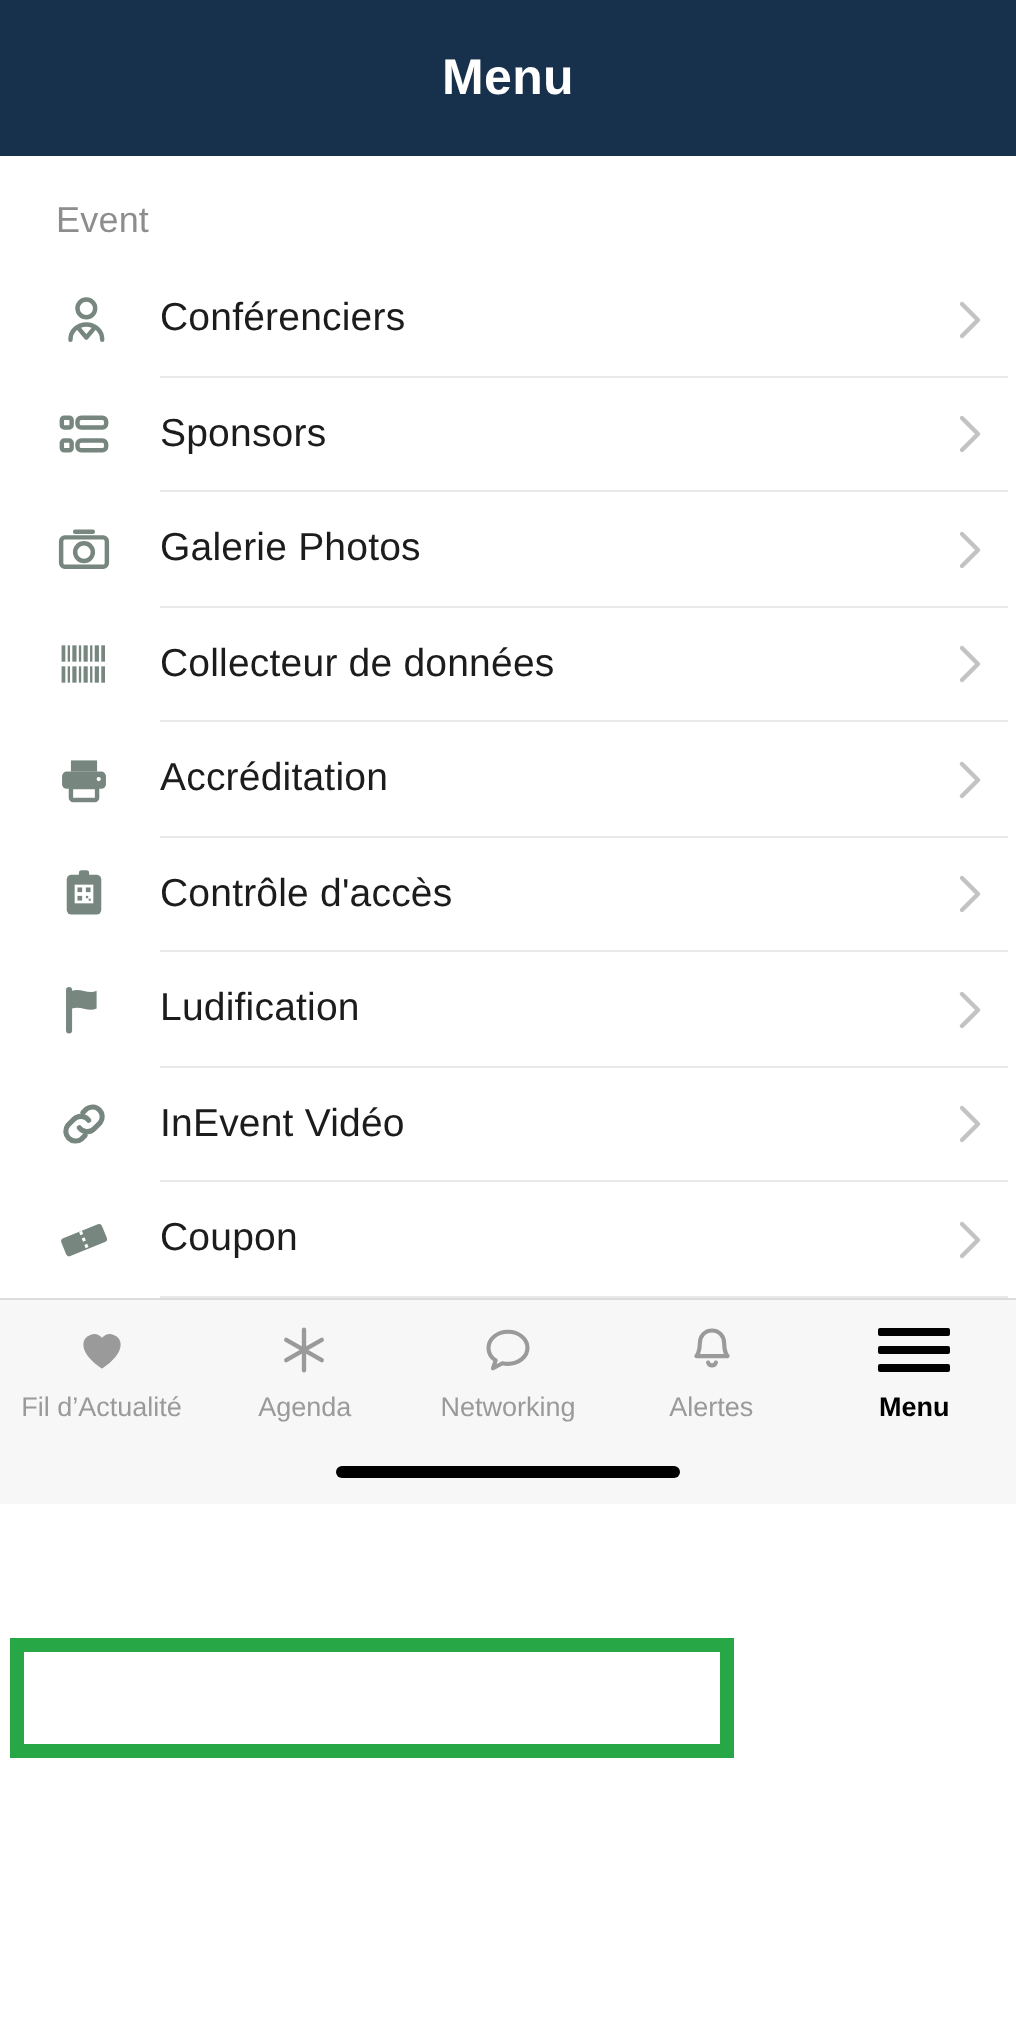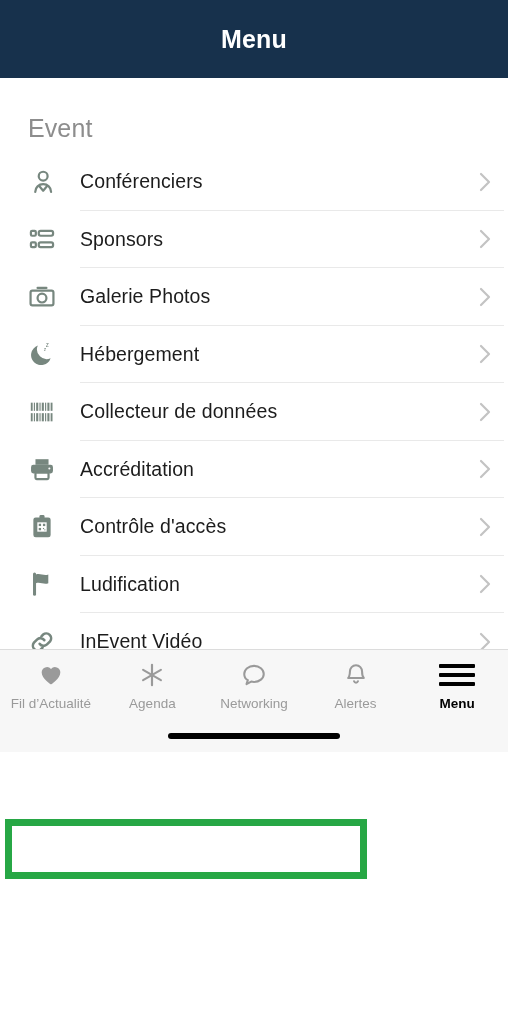--- a/index.html
+++ b/index.html
@@ -16,22 +16,22 @@
     height:78px; background:#17314c;
     display:flex; align-items:center; justify-content:center;
   }
   .header-title {
     color:#ffffff; font-size:25px; font-weight:bold;
     letter-spacing:.2px;
   }
 
   
   .section-label {
-    color:#8d8d8d; font-size:25px;
-    padding:36px 0 10px 28px; letter-spacing:.1px;
+    color:#8d8d8d; font-size:18px;
+    padding:22px 0 10px 28px; letter-spacing:.1px;
   }
 
   
   .menu-list { position:relative; }
   .menu-row {
     position:relative; height:57.5px;
     display:flex; align-items:center;
     background:#fff; cursor:pointer;
   }
   .row-icon {
@@ -136,36 +136,20 @@
       </div>
       <div class="menu-row">
         <div class="row-icon">
           <svg width="28" height="28" viewBox="0 0 24 24">
             <rect x="2.2" y="6.6" width="19.6" height="12.6" rx="1.6" fill="none" stroke="currentColor" stroke-width="1.9" stroke-linecap="round" stroke-linejoin="round"></rect>
             <circle cx="12" cy="12.9" r="3.8" fill="none" stroke="currentColor" stroke-width="1.9" stroke-linecap="round" stroke-linejoin="round"></circle>
             <line x1="8.2" y1="4.2" x2="15.8" y2="4.2" fill="none" stroke="currentColor" stroke-width="1.9" stroke-linecap="round" stroke-linejoin="round"></line>
           </svg>
         </div>
         <div class="row-label">Galerie Photos</div>
-        <div class="row-chevron">
-          <svg width="16" height="26" viewBox="0 0 16 26">
-            <polyline points="4,5 12,13 4,21" fill="none" stroke="currentColor" stroke-width="2.2" stroke-linecap="round" stroke-linejoin="round"></polyline>
-          </svg>
-        </div>
-        <div class="divider"></div>
-      </div>
-      <div class="menu-row">
-        <div class="row-icon">
-          <svg width="28" height="28" viewBox="0 0 24 24">
-            <path d="M19.4 15.6A8.3 8.3 0 0 1 8.4 4.8a8.6 8.6 0 1 0 11 10.8z" fill="currentColor"></path>
-            <text x="15.2" y="6.4" font-size="5.4" font-family="Liberation Sans, sans-serif" fill="currentColor">z</text>
-            <text x="13.6" y="9.6" font-size="4.2" font-family="Liberation Sans, sans-serif" fill="currentColor">z</text>
-          </svg>
-        </div>
-        <div class="row-label">Hébergement</div>
         <div class="row-chevron">
           <svg width="16" height="26" viewBox="0 0 16 26">
             <polyline points="4,5 12,13 4,21" fill="none" stroke="currentColor" stroke-width="2.2" stroke-linecap="round" stroke-linejoin="round"></polyline>
           </svg>
         </div>
         <div class="divider"></div>
       </div>
       <div class="menu-row">
         <div class="row-icon">
           <svg width="28" height="28" viewBox="0 0 24 24">

